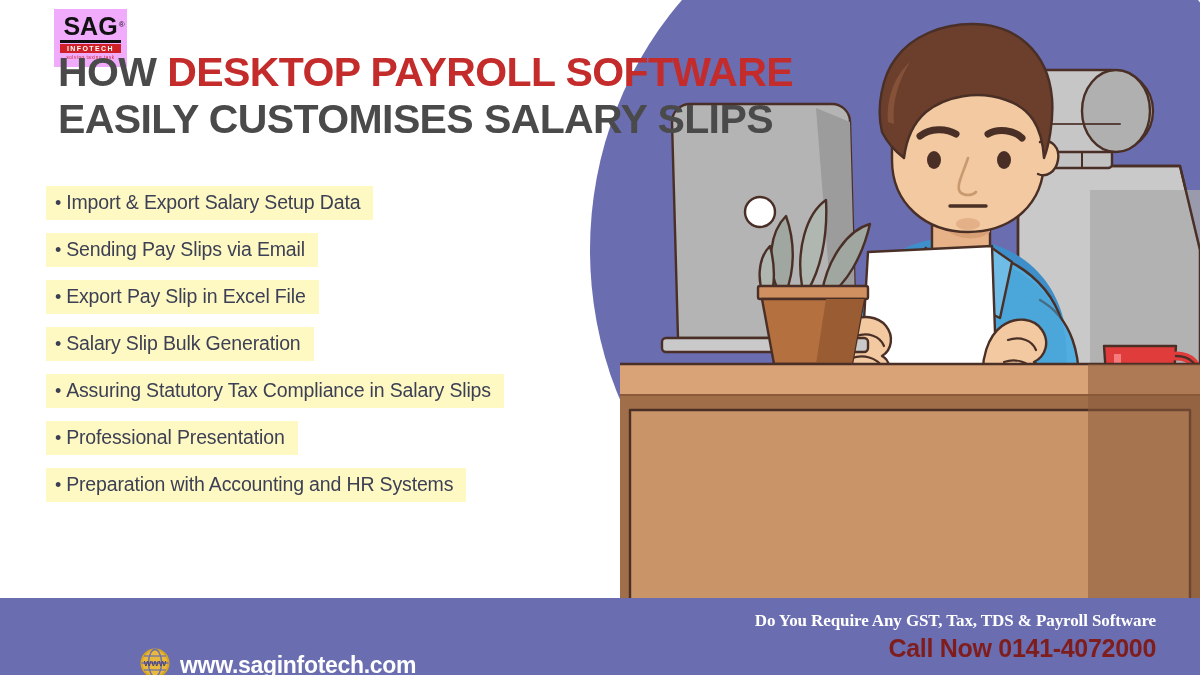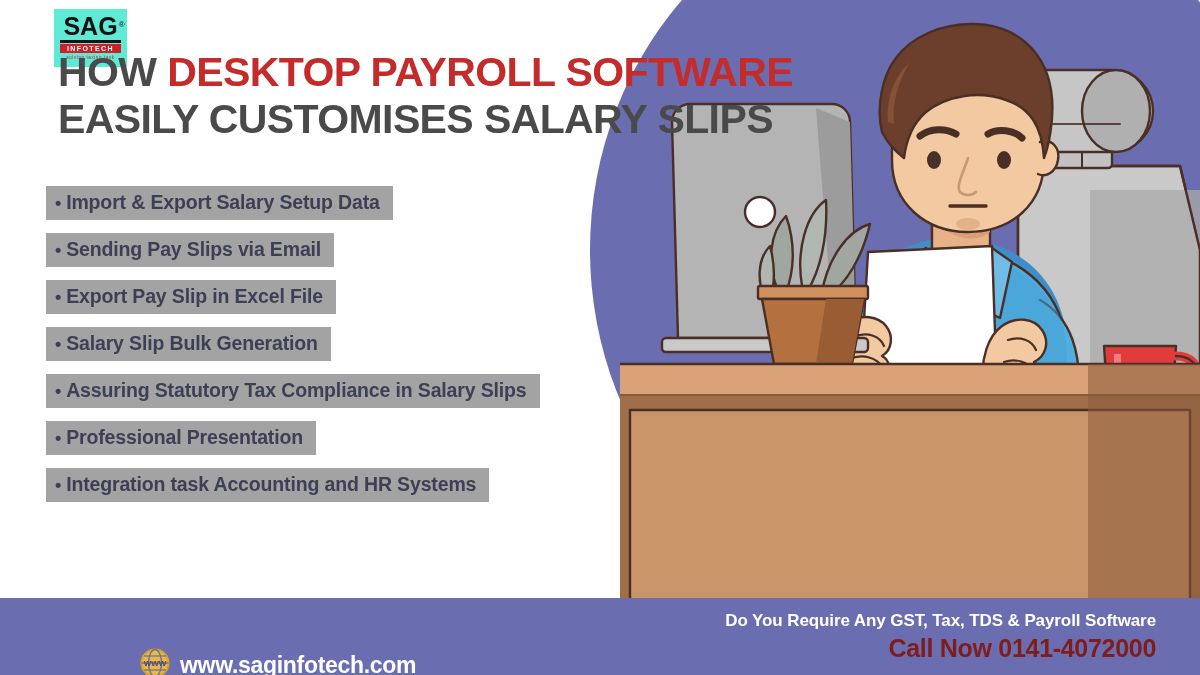--- a/index.html
+++ b/index.html
@@ -61,24 +61,24 @@
   
   .bullets {
     position: absolute;
     left: 46px;
     top: 186px;
     z-index: 5;
   }
   .bullet-row { margin-bottom: 13px; }
   .chip {
     display: inline-block;
-    background: #a3a3a3;
+    background: #fef9c3;
     padding: 5px 13px 6px 9px;
     font-size: 19.5px;
-    font-weight: bold;
+    font-weight: normal;
     color: #3D4055;
     letter-spacing: -0.15px;
     white-space: nowrap;
   }
   .dot { margin-right: 5px; font-size: 18px; }
 
   
   .footer {
     position: absolute;
     left: 0;
@@ -87,21 +87,21 @@
     height: 77px;
     background: #6A6DB0;
     z-index: 10;
   }
   .logo-box {
     position: absolute;
     left: 54px;
     top: 9px;
     width: 73px;
     height: 58px;
-    background: #5eead4;
+    background: #f0abfc;
     box-sizing: border-box;
     padding: 5px 4px 3px 4px;
     text-align: center;
   }
   .logo-sag {
     font-size: 25px;
     font-weight: bold;
     color: #111111;
     letter-spacing: 0px;
     line-height: 24px;
@@ -162,20 +162,21 @@
     top: 611px;
     text-align: right;
     z-index: 11;
   }
   .cta-line1 {
     font-size: 17px;
     font-weight: bold;
     color: #ffffff;
     letter-spacing: -0.1px;
     margin-bottom: 3px;
+    font-family: Liberation Serif, serif;
   }
   .cta-line2 {
     font-size: 25px;
     font-weight: bold;
     color: #7f1d1d;
     letter-spacing: -0.3px;
   }
 </style>
 </head>
 <body>
@@ -339,21 +340,21 @@
     <div class="bullet-row">
       <span class="chip"><span class="dot">•</span><span>Salary Slip Bulk Generation</span></span>
     </div>
     <div class="bullet-row">
       <span class="chip"><span class="dot">•</span><span>Assuring Statutory Tax Compliance in Salary Slips</span></span>
     </div>
     <div class="bullet-row">
       <span class="chip"><span class="dot">•</span><span>Professional Presentation</span></span>
     </div>
     <div class="bullet-row">
-      <span class="chip"><span class="dot">•</span><span>Integration task Accounting and HR Systems</span></span>
+      <span class="chip"><span class="dot">•</span><span>Preparation with Accounting and HR Systems</span></span>
     </div>
   </div>
 
   <div class="footer"></div>
 
   <div class="logo-box">
     <div class="logo-sag"><span>SAG</span><span class="logo-reg">®</span></div>
     <div class="logo-bars"></div>
     <div class="logo-band">INFOTECH</div>
     <div class="logo-tag">solving taxing task</div>

